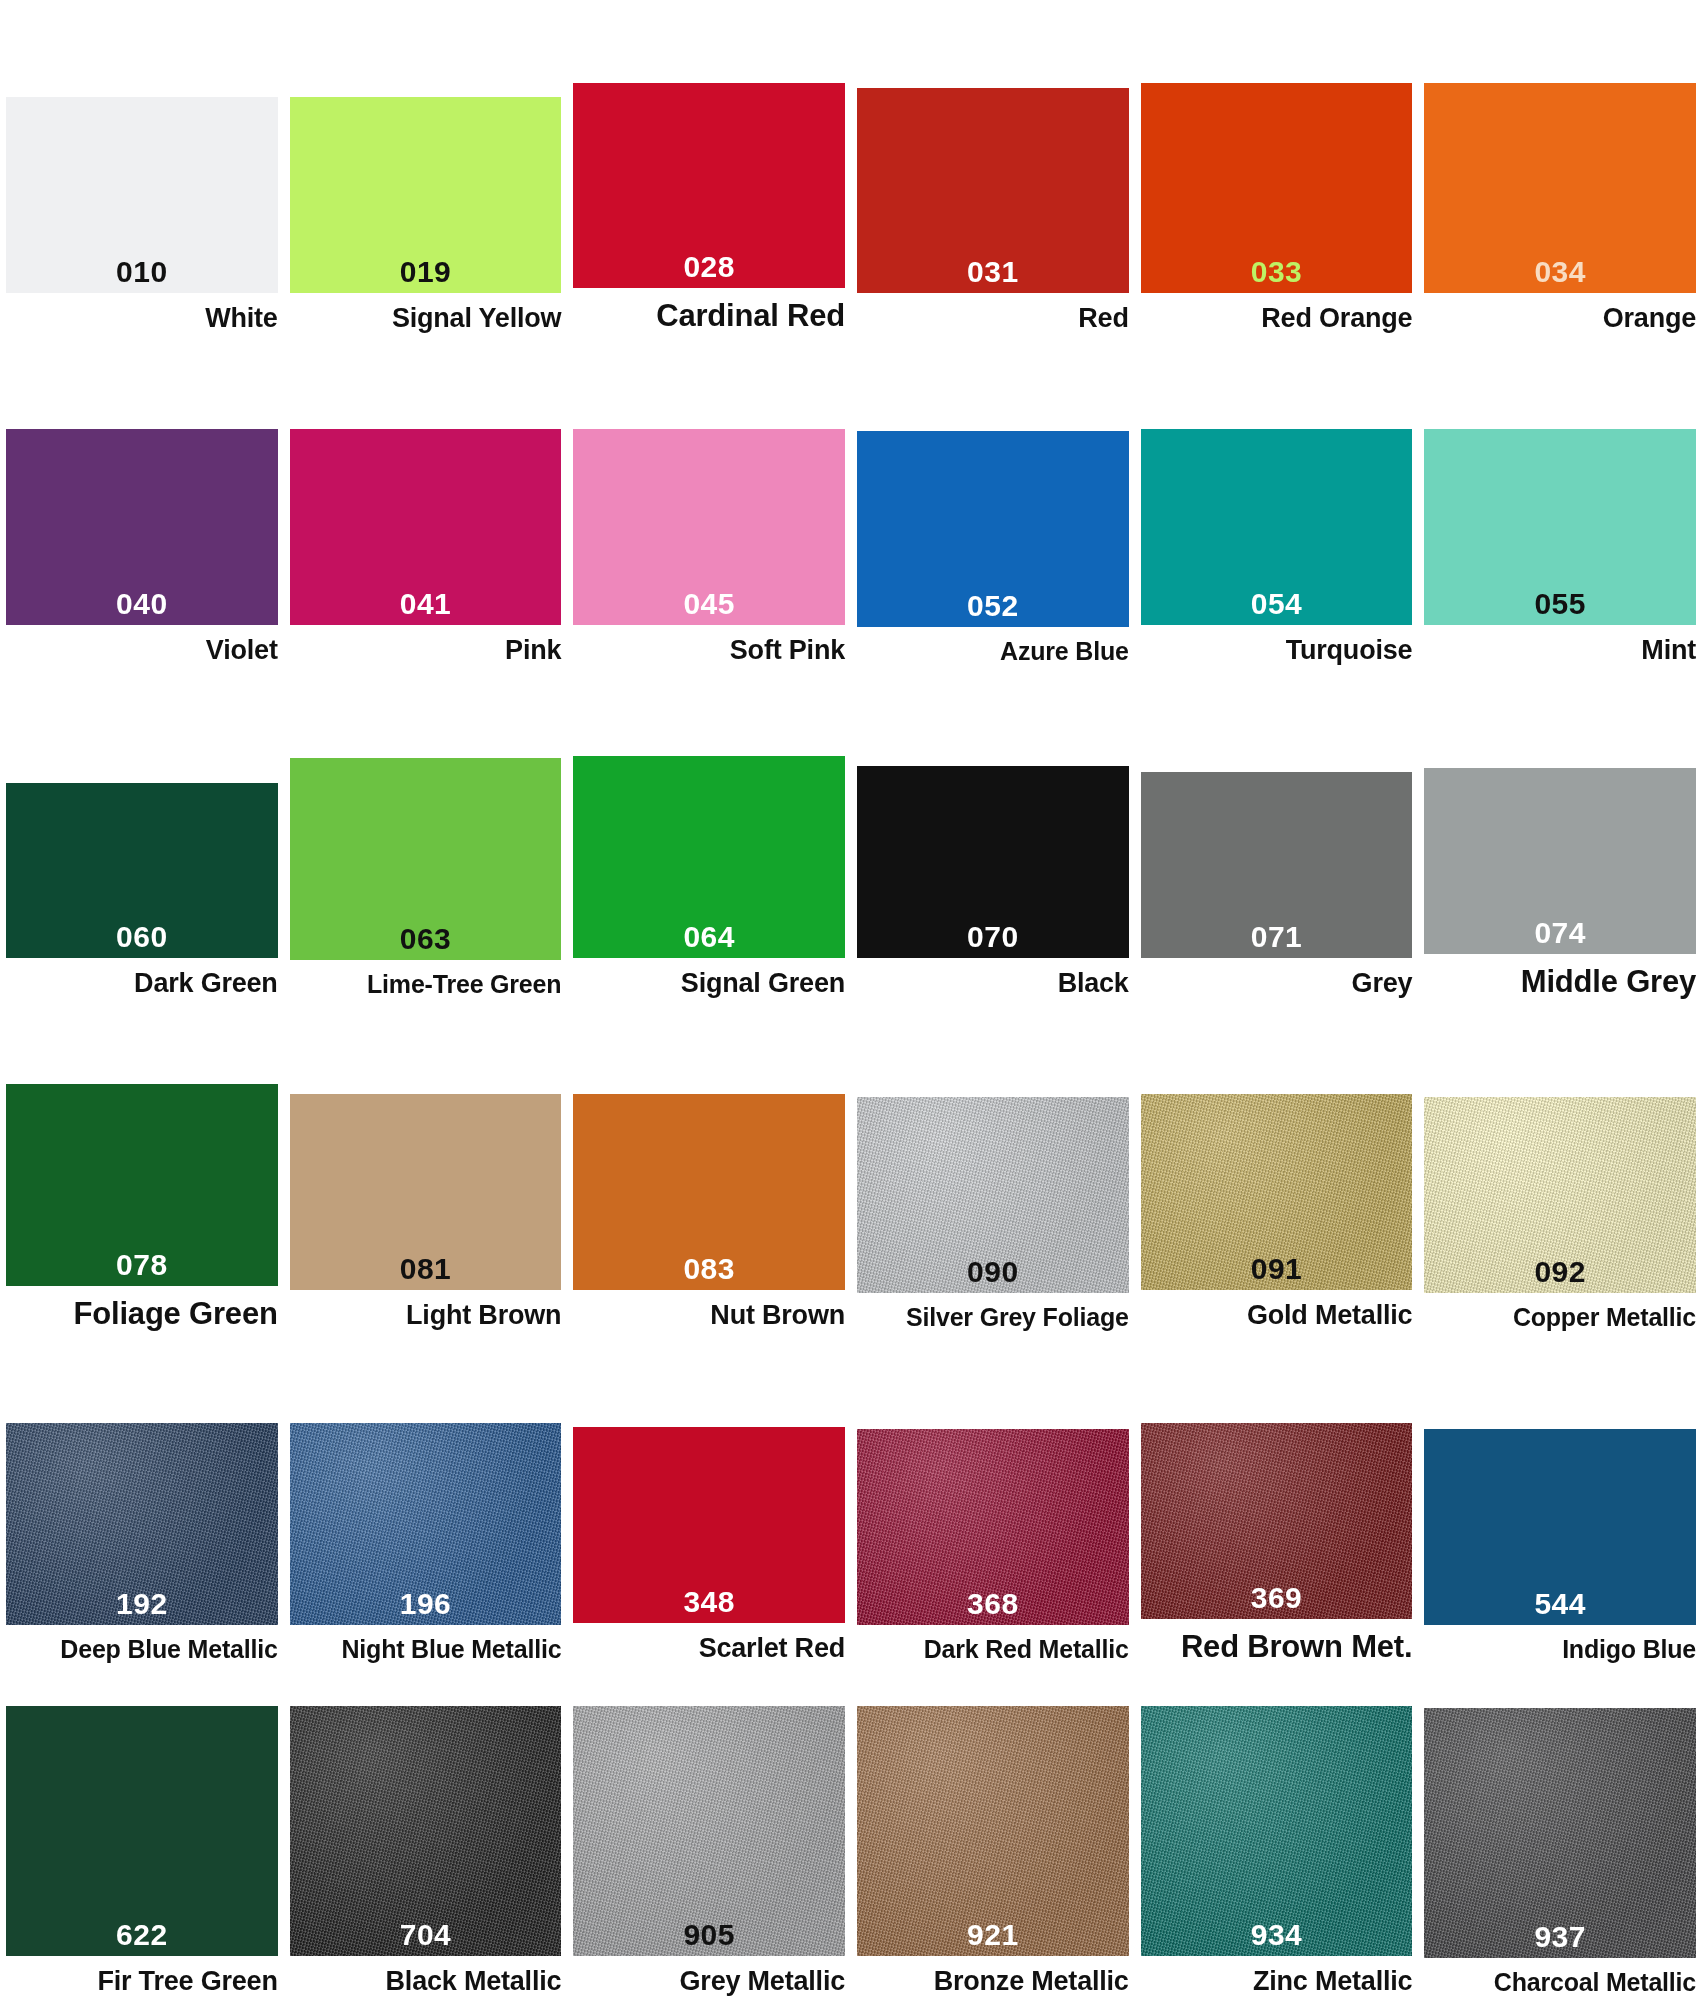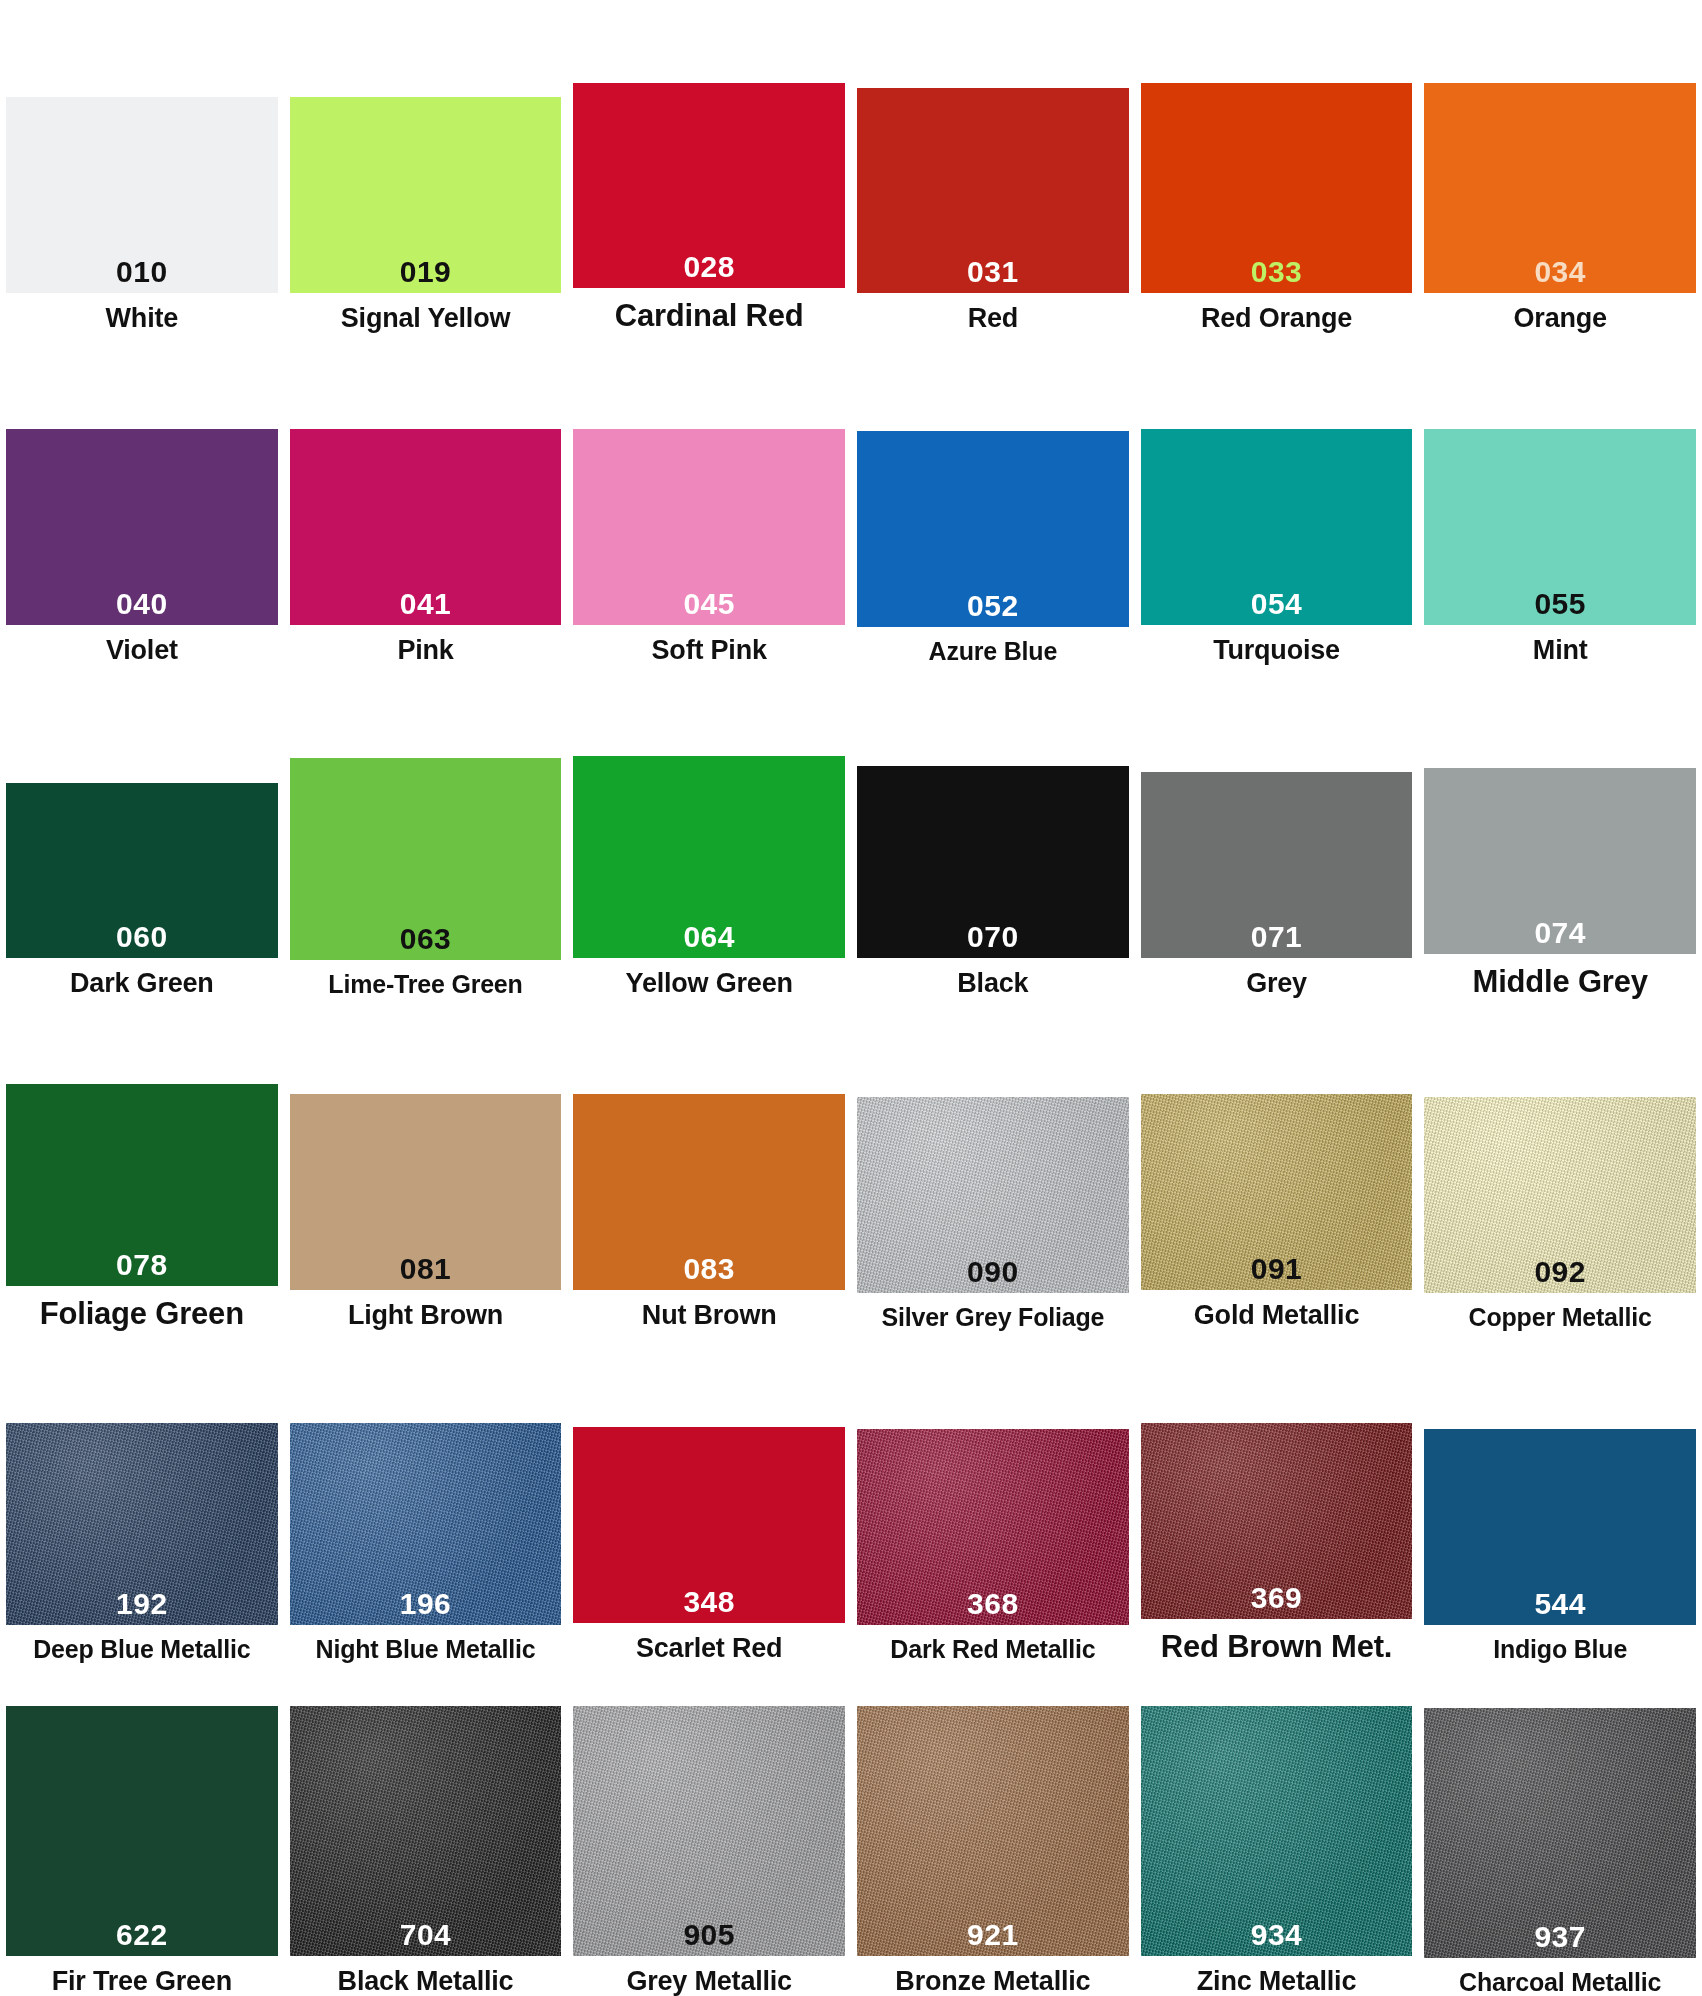--- a/index.html
+++ b/index.html
@@ -25,21 +25,21 @@
   .row {
     display: flex;
     width: 100%;
     box-sizing: border-box;
   }
 
   .cell {
     flex: 1 1 0;
     display: flex;
     flex-direction: column;
-    align-items: center;
+    align-items: flex-end;
     justify-content: flex-end;
     box-sizing: border-box;
     padding: 0 6px;
     position: relative;
   }
 
   .swatch {
     width: 100%;
     position: relative;
     display: flex;
@@ -174,21 +174,21 @@
       <div class="cell">
         <div class="swatch" style="background: rgb(108, 194, 66); height: 202px;">
           <div class="code" style="color: rgb(17, 17, 17);">063</div>
         </div>
         <div class="name small">Lime-Tree Green</div>
       </div>
       <div class="cell">
         <div class="swatch" style="background: rgb(19, 165, 43); height: 202px;">
           <div class="code" style="color: rgb(255, 255, 255);">064</div>
         </div>
-        <div class="name">Yellow Green</div>
+        <div class="name">Signal Green</div>
       </div>
       <div class="cell">
         <div class="swatch" style="background: rgb(17, 17, 17); height: 192px;">
           <div class="code" style="color: rgb(255, 255, 255);">070</div>
         </div>
         <div class="name">Black</div>
       </div>
       <div class="cell">
         <div class="swatch" style="background: rgb(110, 112, 111); height: 186px;">
           <div class="code" style="color: rgb(255, 255, 255);">071</div>

